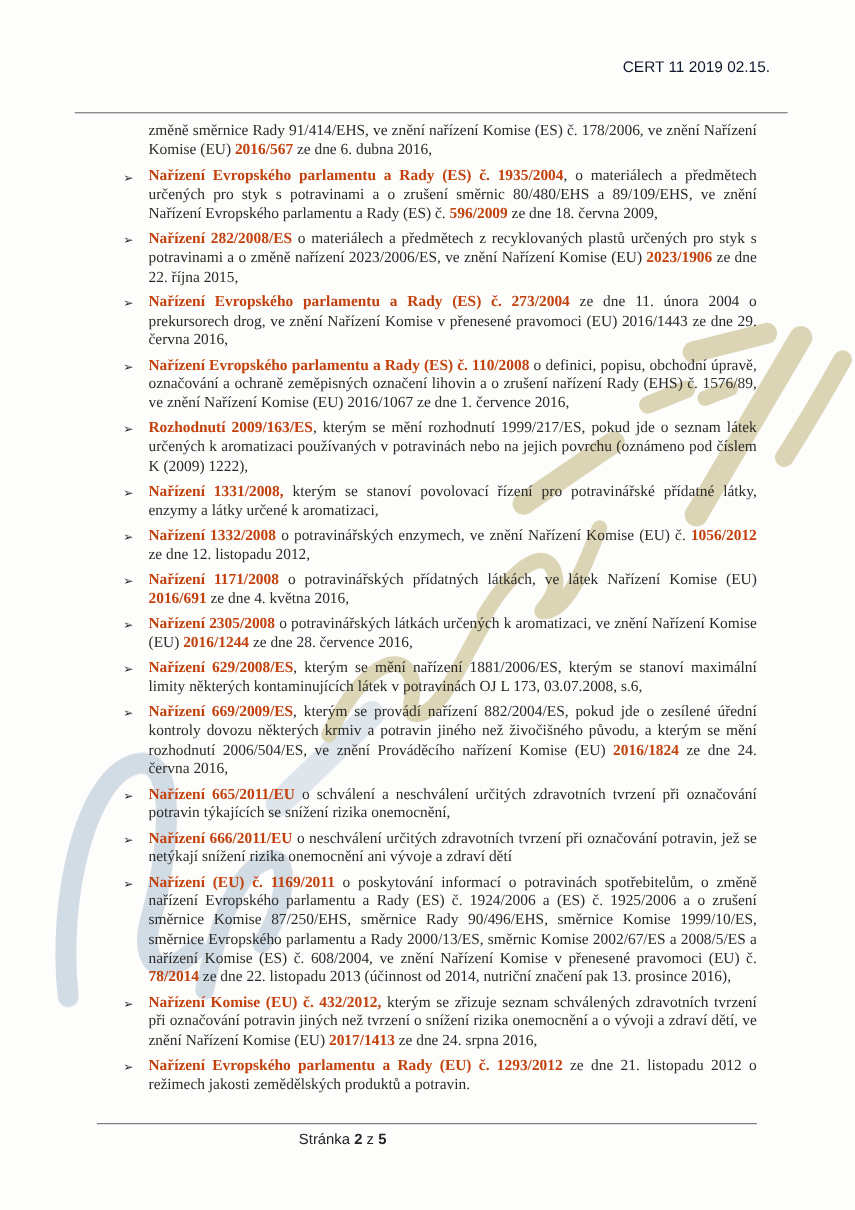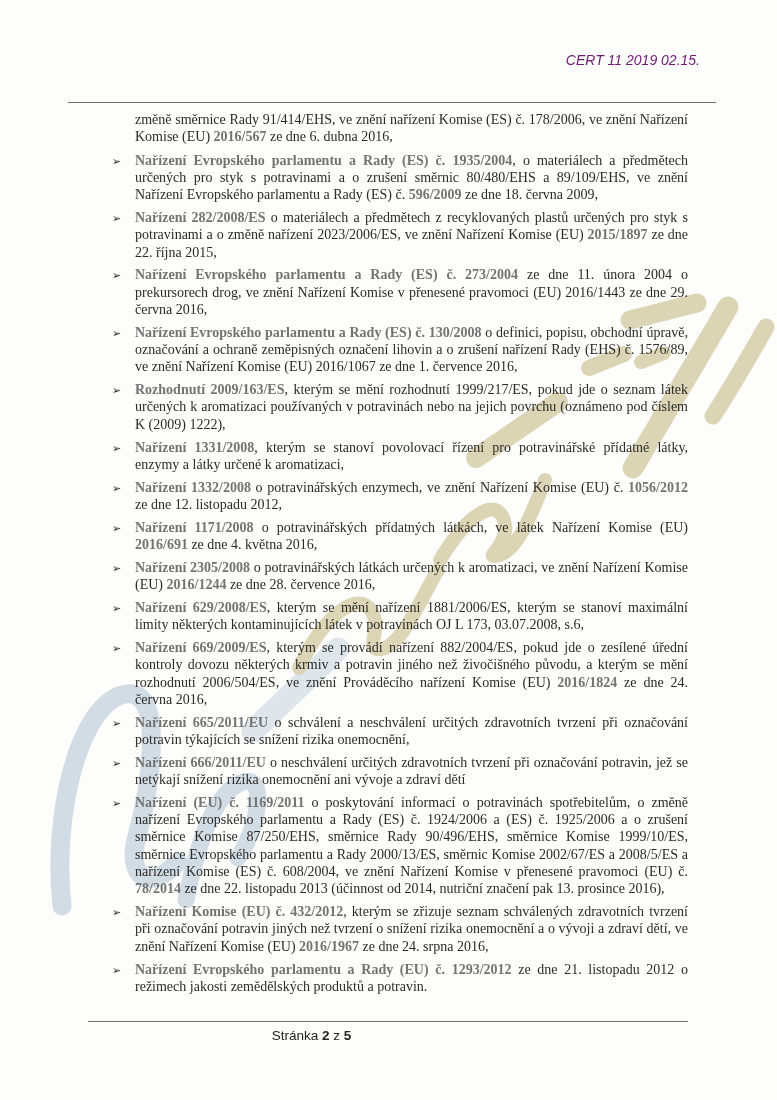--- a/index.html
+++ b/index.html
@@ -20,35 +20,34 @@
   .page{position:absolute;inset:0;}
   svg.watermark{position:absolute;inset:0;z-index:0;pointer-events:none;}
   svg.watermark path{fill:none;stroke-linecap:round;stroke-linejoin:round;}
   svg.watermark .wm-blue{stroke:var(--wm-blue);}
   svg.watermark .wm-tan{stroke:var(--wm-tan);}
 
   .header-code{
     position:absolute;z-index:2;
     top:52px;right:77px;
     font-family:"Liberation Sans", sans-serif;
-    font-style:italic;
     font-size:14px;
-    color:#701a75;
+    color:#0f172a;
   }
   .rule{position:absolute;z-index:2;height:1px;background:#6e6e6e;}
   .rule.top{top:102px;left:68px;width:648px;}
   .rule.bottom{top:1021px;left:88px;width:600px;}
 
   .content{
     position:absolute;z-index:1;
     top:111px;left:135px;width:553px;
     font-size:14px;line-height:17.3px;
     text-align:justify;
   }
-  .content b{color:#737373;}
+  .content b{color:#c2410c;}
   .cont-para{margin-bottom:6px;}
   ul.reg-list{list-style:none;}
   ul.reg-list li{
     position:relative;
     margin-bottom:5.5px;
     text-align:justify;
   }
   ul.reg-list .marker{
     position:absolute;
     left:-23px;top:1px;
@@ -89,34 +88,34 @@
   </svg>
 
   <div class="header-code">CERT 11 2019 02.15.</div>
 
   <div class="rule top"></div>
 
   <div class="content">
     <p class="cont-para"><span>změně směrnice Rady 91/414/EHS, ve znění nařízení Komise (ES) č. 178/2006, ve znění Nařízení Komise (EU) </span><b>2016/567</b><span> ze dne 6. dubna 2016,</span></p>
     <ul class="reg-list">
         <li><span class="marker">➢</span><span><b>Nařízení Evropského parlamentu a Rady (ES) č. 1935/2004</b><span>, o materiálech a předmětech určených pro styk s potravinami a o zrušení směrnic 80/480/EHS a 89/109/EHS, ve znění Nařízení Evropského parlamentu a Rady (ES) č. </span><b>596/2009</b><span> ze dne 18. června 2009,</span></span></li>
-        <li><span class="marker">➢</span><span><b>Nařízení 282/2008/ES</b><span> o materiálech a předmětech z recyklovaných plastů určených pro styk s potravinami a o změně nařízení 2023/2006/ES, ve znění Nařízení Komise (EU) </span><b>2015/1897</b><span> ze dne 22. října 2015,</span></span></li>
+        <li><span class="marker">➢</span><span><b>Nařízení 282/2008/ES</b><span> o materiálech a předmětech z recyklovaných plastů určených pro styk s potravinami a o změně nařízení 2023/2006/ES, ve znění Nařízení Komise (EU) </span><b>2023/1906</b><span> ze dne 22. října 2015,</span></span></li>
         <li><span class="marker">➢</span><span><b>Nařízení Evropského parlamentu a Rady (ES) č. 273/2004</b><span> ze dne 11. února 2004 o prekursorech drog, ve znění Nařízení Komise v přenesené pravomoci (EU) 2016/1443 ze dne 29. června 2016,</span></span></li>
-        <li><span class="marker">➢</span><span><b>Nařízení Evropského parlamentu a Rady (ES) č. 130/2008</b><span> o definici, popisu, obchodní úpravě, označování a ochraně zeměpisných označení lihovin a o zrušení nařízení Rady (EHS) č. 1576/89, ve znění Nařízení Komise (EU) 2016/1067 ze dne 1. července 2016,</span></span></li>
+        <li><span class="marker">➢</span><span><b>Nařízení Evropského parlamentu a Rady (ES) č. 110/2008</b><span> o definici, popisu, obchodní úpravě, označování a ochraně zeměpisných označení lihovin a o zrušení nařízení Rady (EHS) č. 1576/89, ve znění Nařízení Komise (EU) 2016/1067 ze dne 1. července 2016,</span></span></li>
         <li><span class="marker">➢</span><span><b>Rozhodnutí 2009/163/ES</b><span>, kterým se mění rozhodnutí 1999/217/ES, pokud jde o seznam látek určených k aromatizaci používaných v potravinách nebo na jejich povrchu (oznámeno pod číslem K (2009) 1222),</span></span></li>
         <li><span class="marker">➢</span><span><b>Nařízení 1331/2008,</b><span> kterým se stanoví povolovací řízení pro potravinářské přídatné látky, enzymy a látky určené k aromatizaci,</span></span></li>
         <li><span class="marker">➢</span><span><b>Nařízení 1332/2008</b><span> o potravinářských enzymech, ve znění Nařízení Komise (EU) č. </span><b>1056/2012</b><span> ze dne 12. listopadu 2012,</span></span></li>
         <li><span class="marker">➢</span><span><b>Nařízení 1171/2008</b><span> o potravinářských přídatných látkách, ve látek Nařízení Komise (EU) </span><b>2016/691</b><span> ze dne 4. května 2016,</span></span></li>
         <li><span class="marker">➢</span><span><b>Nařízení 2305/2008</b><span> o potravinářských látkách určených k aromatizaci, ve znění Nařízení Komise (EU) </span><b>2016/1244</b><span> ze dne 28. července 2016,</span></span></li>
         <li><span class="marker">➢</span><span><b>Nařízení 629/2008/ES</b><span>, kterým se mění nařízení 1881/2006/ES, kterým se stanoví maximální limity některých kontaminujících látek v potravinách  OJ L 173, 03.07.2008, s.6,</span></span></li>
         <li><span class="marker">➢</span><span><b>Nařízení 669/2009/ES</b><span>, kterým se provádí nařízení  882/2004/ES, pokud jde o zesílené úřední kontroly dovozu některých krmiv a potravin jiného než živočišného původu, a kterým se mění rozhodnutí 2006/504/ES, ve znění Prováděcího nařízení Komise (EU) </span><b>2016/1824</b><span> ze dne 24. června 2016,</span></span></li>
         <li><span class="marker">➢</span><span><b>Nařízení 665/2011/EU</b><span> o schválení a neschválení určitých zdravotních tvrzení při označování potravin týkajících se snížení rizika onemocnění,</span></span></li>
         <li><span class="marker">➢</span><span><b>Nařízení 666/2011/EU</b><span> o neschválení určitých zdravotních tvrzení při označování potravin, jež se netýkají snížení rizika onemocnění ani vývoje a zdraví dětí</span></span></li>
         <li><span class="marker">➢</span><span><b>Nařízení (EU) č. 1169/2011</b><span>  o poskytování informací o potravinách spotřebitelům, o změně nařízení Evropského parlamentu a Rady (ES) č. 1924/2006 a (ES) č. 1925/2006 a o zrušení směrnice Komise 87/250/EHS, směrnice Rady 90/496/EHS, směrnice Komise 1999/10/ES, směrnice Evropského parlamentu a Rady 2000/13/ES, směrnic Komise 2002/67/ES a 2008/5/ES a nařízení Komise (ES) č. 608/2004, ve znění Nařízení Komise v přenesené pravomoci (EU) č. </span><b>78/2014</b><span> ze dne 22. listopadu 2013 (účinnost od 2014, nutriční značení pak 13. prosince 2016),</span></span></li>
-        <li><span class="marker">➢</span><span><b>Nařízení Komise (EU) č. 432/2012,</b><span> kterým se zřizuje seznam schválených zdravotních tvrzení při označování potravin jiných než tvrzení o snížení rizika onemocnění a o vývoji a zdraví dětí, ve znění Nařízení Komise (EU) </span><b>2016/1967</b><span> ze dne 24. srpna 2016,</span></span></li>
+        <li><span class="marker">➢</span><span><b>Nařízení Komise (EU) č. 432/2012,</b><span> kterým se zřizuje seznam schválených zdravotních tvrzení při označování potravin jiných než tvrzení o snížení rizika onemocnění a o vývoji a zdraví dětí, ve znění Nařízení Komise (EU) </span><b>2017/1413</b><span> ze dne 24. srpna 2016,</span></span></li>
         <li><span class="marker">➢</span><span><b>Nařízení Evropského parlamentu a Rady (EU) č. 1293/2012</b><span> ze dne 21. listopadu 2012 o režimech jakosti zemědělských produktů a potravin.</span></span></li>
       </ul>
   </div>
 
   <div class="rule bottom"></div>
 
   <div class="footer-text"><span>Stránka </span><b>2</b><span> z </span><b>5</b></div>
 
 </div>
 

